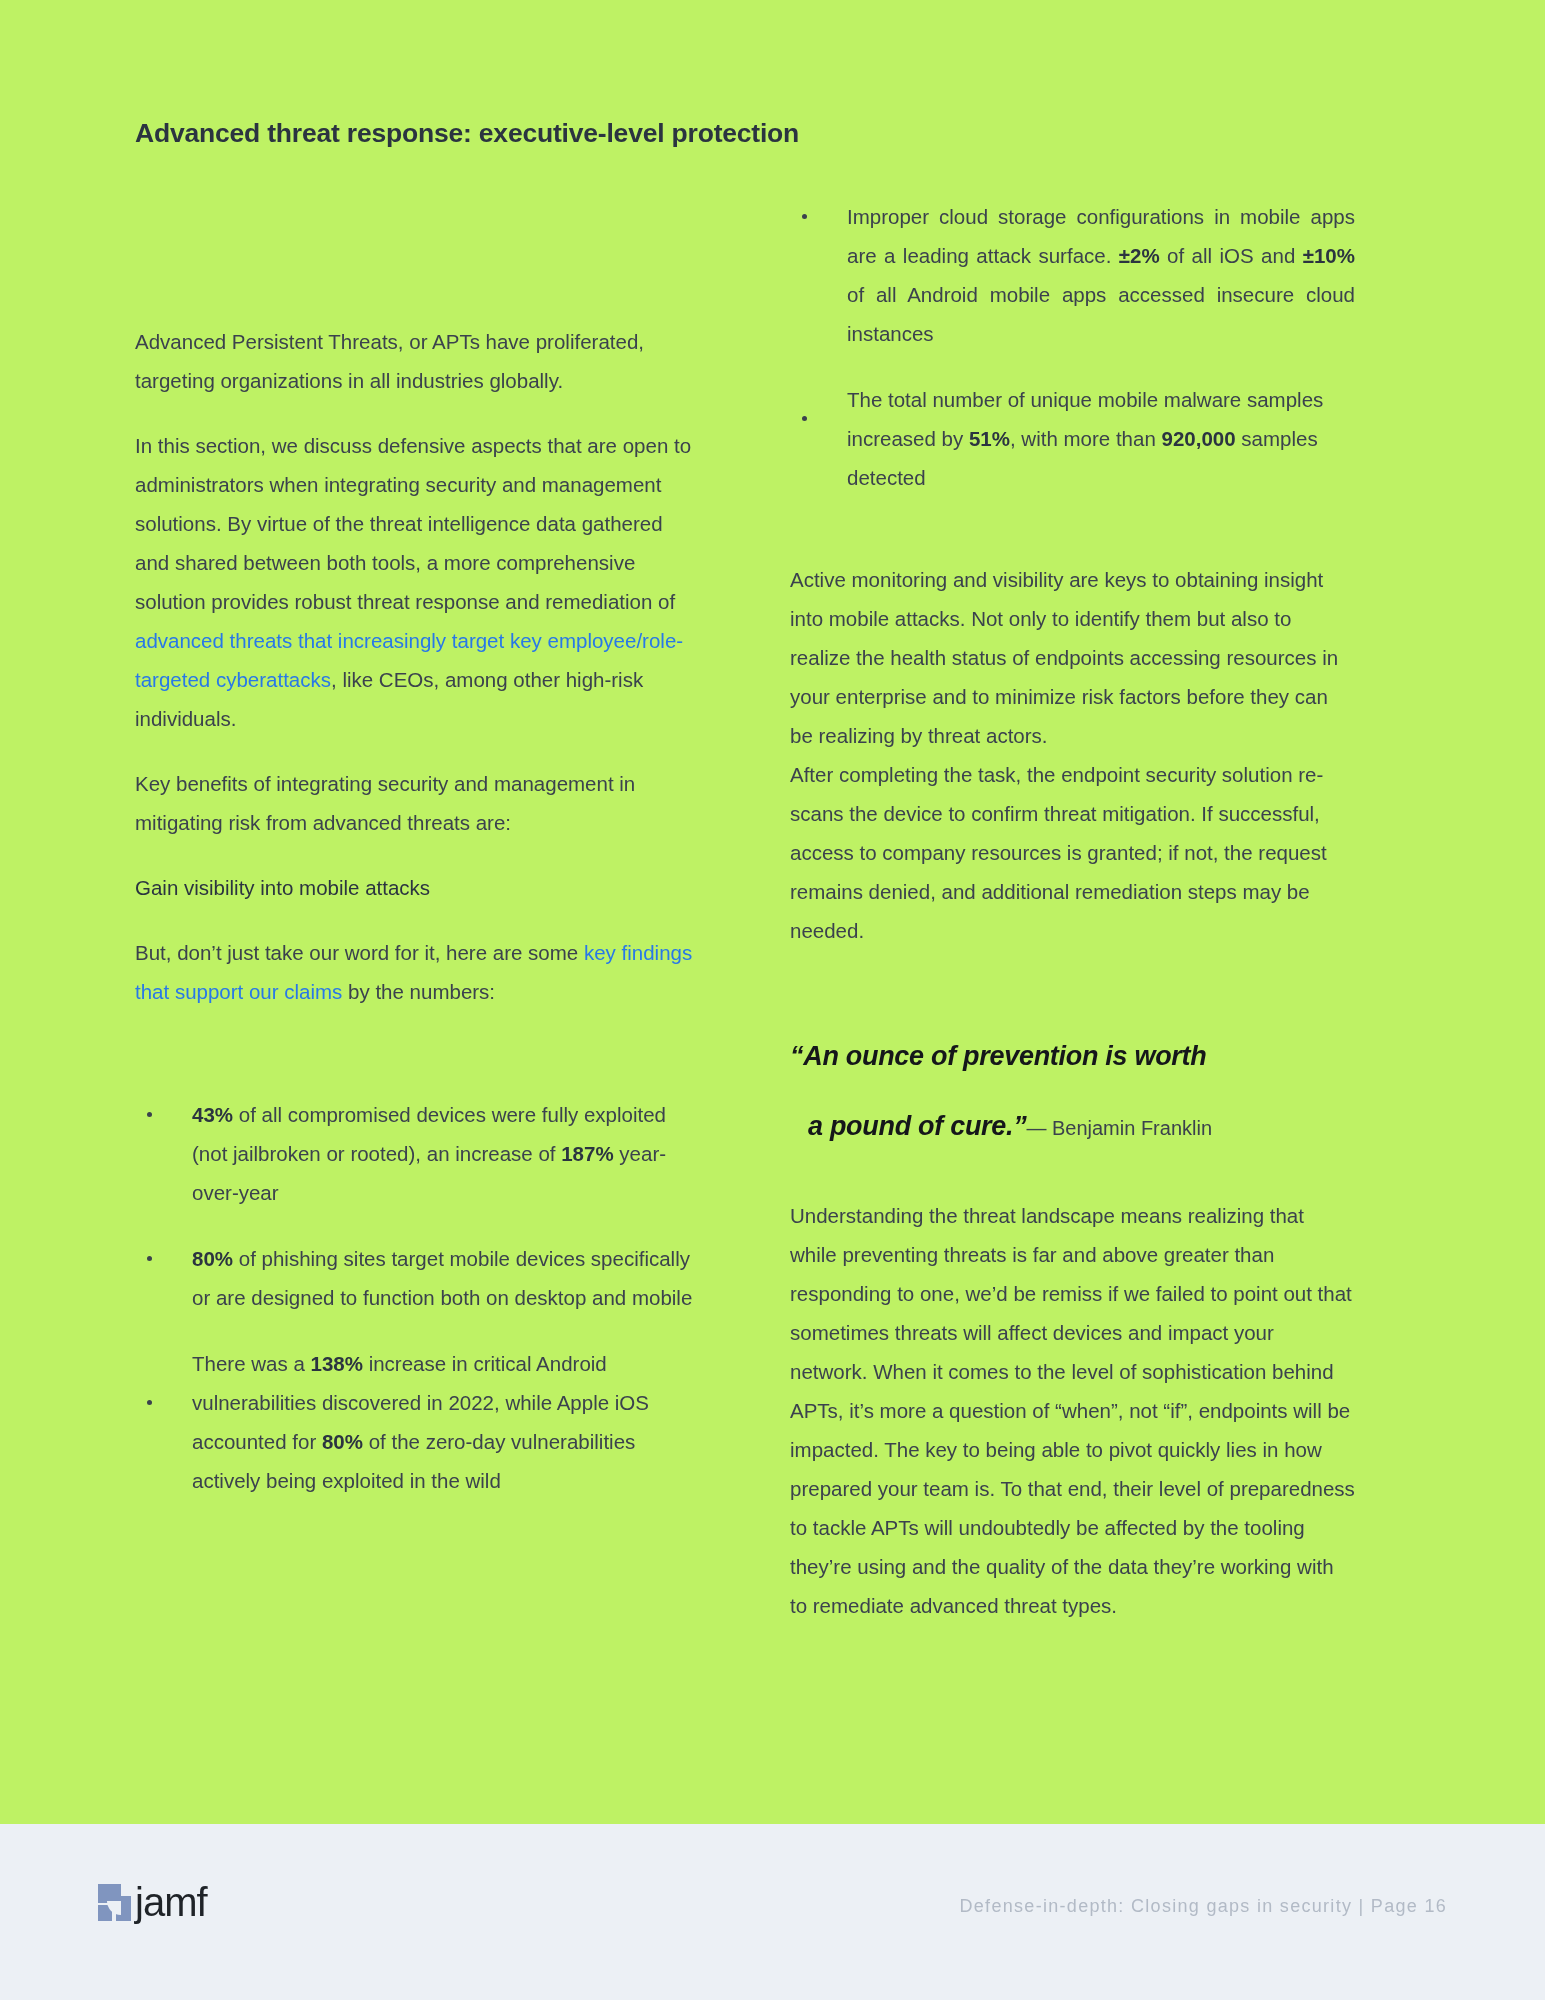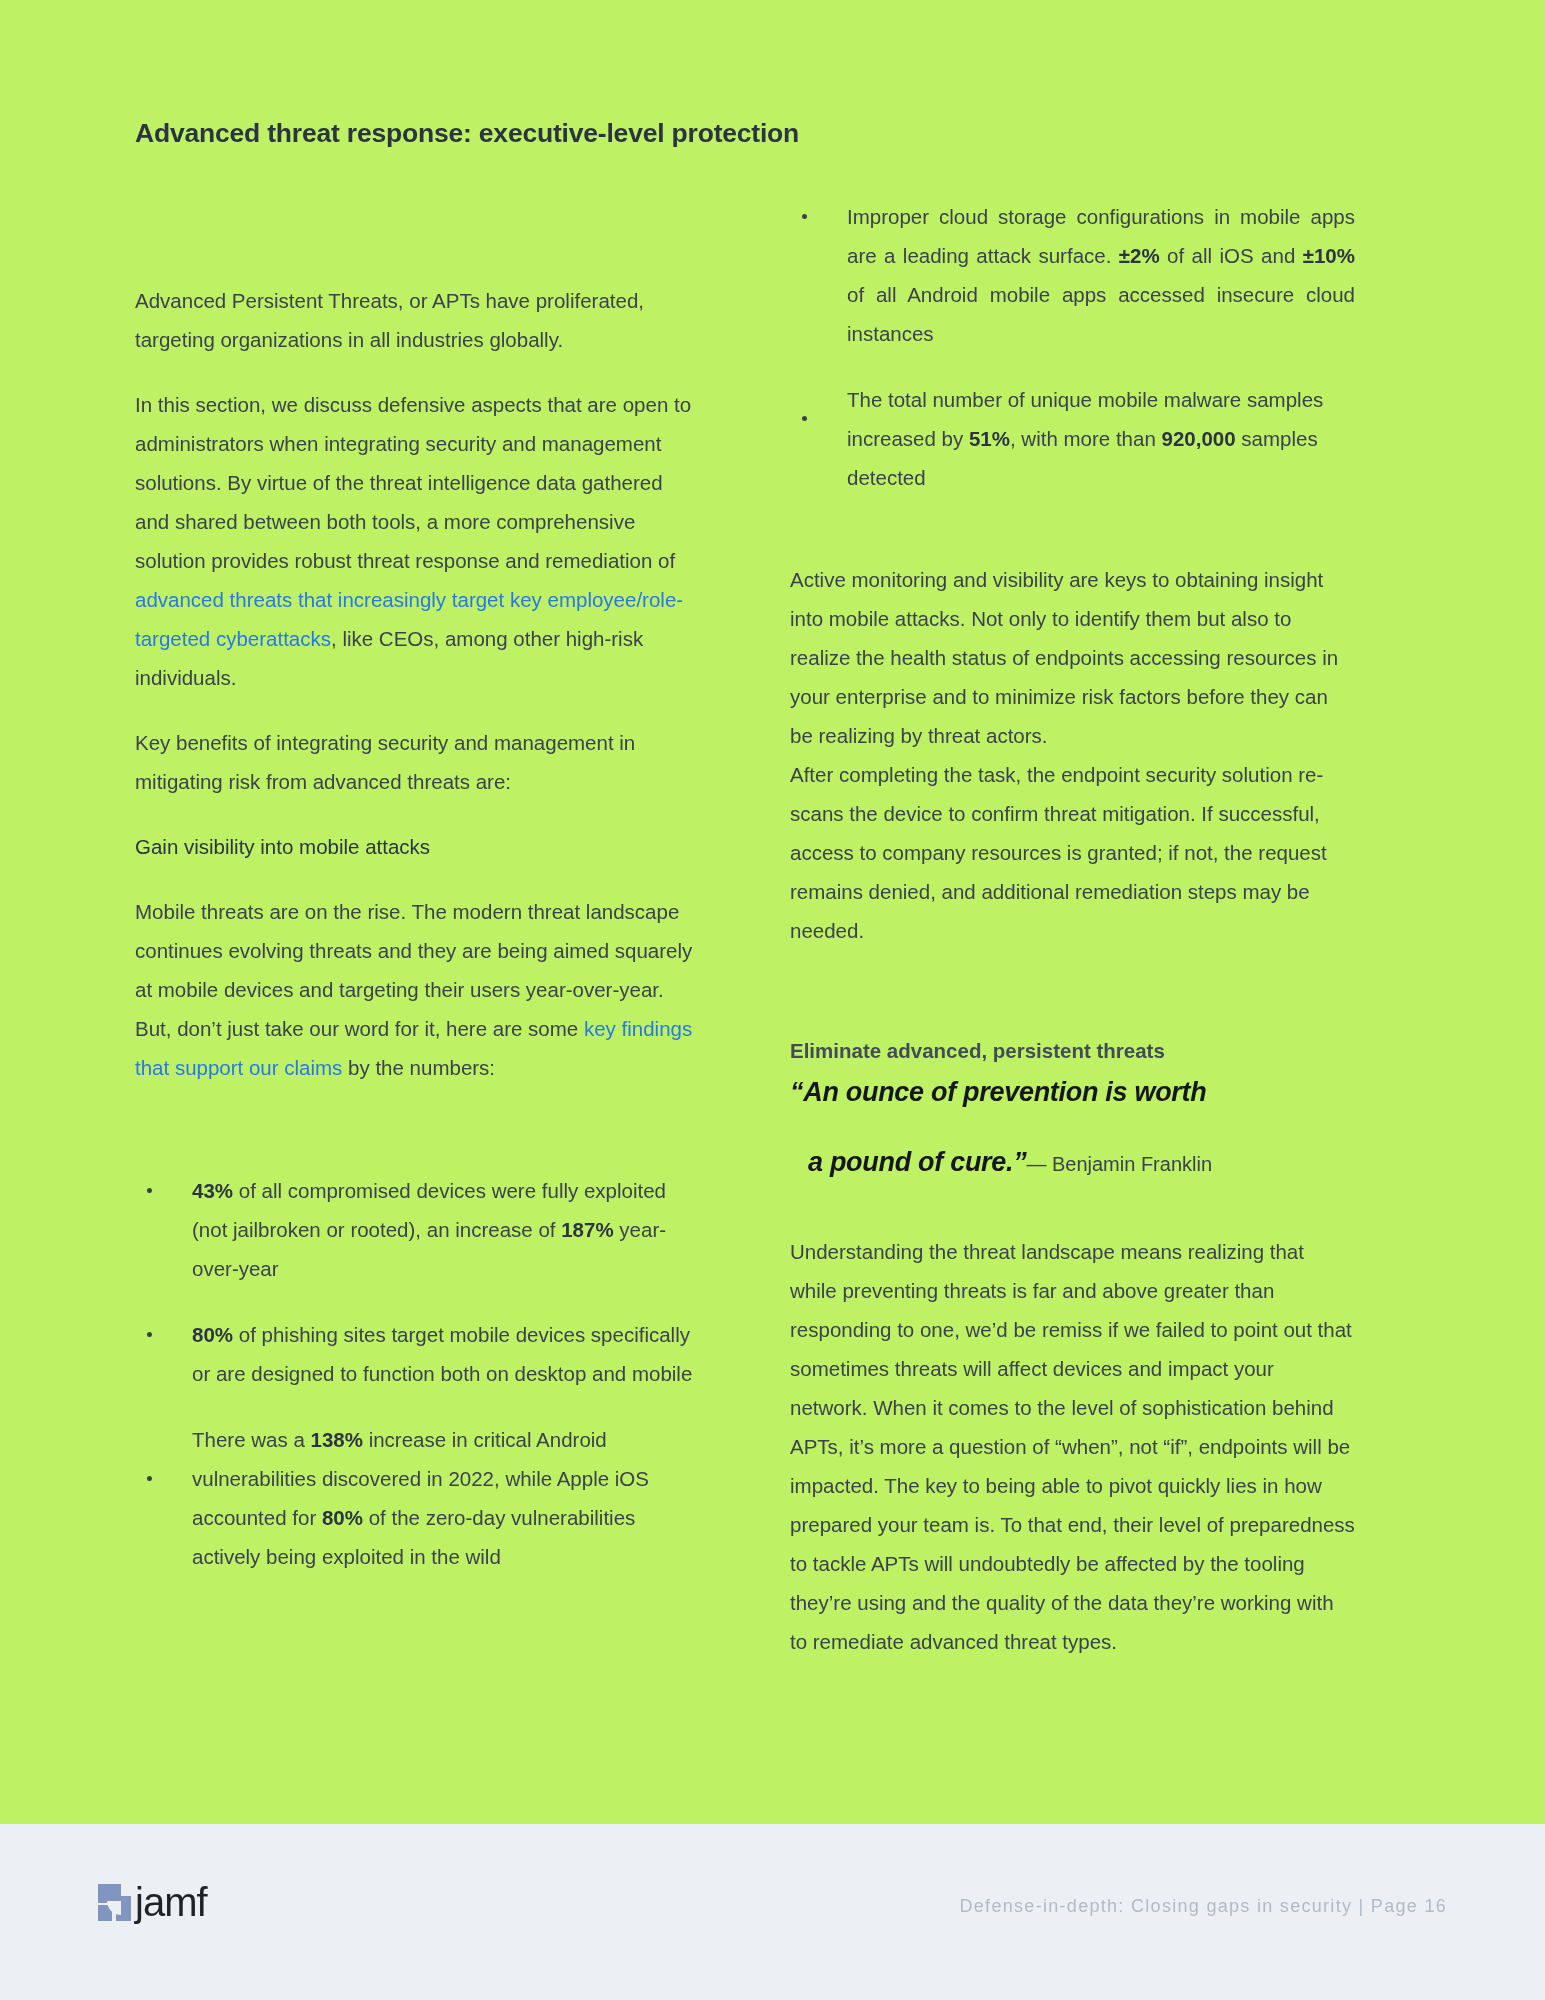--- a/index.html
+++ b/index.html
@@ -201,21 +201,20 @@
       <div class="col">
 
         <p>Advanced Persistent Threats, or APTs have proliferated, targeting organizations in all industries globally.</p>
 
         <p><span>In this section, we discuss defensive aspects that are open to administrators when integrating security and management solutions. By virtue of the threat intelligence data gathered and shared between both tools, a more comprehensive solution provides robust threat response and remediation of </span><a class="link" href="#">advanced threats that increasingly target key employee/role-targeted cyberattacks</a><span>, like CEOs, among other high-risk individuals.</span></p>
 
         <p>Key benefits of integrating security and management in mitigating risk from advanced threats are:</p>
 
         <div class="sub-head">Gain visibility into mobile attacks</div>
 
-        <p class="tight">Mobile threats are on the rise. The modern threat landscape continues evolving threats and they are being aimed squarely at mobile devices and targeting their users year-over-year.</p>
         <p><span>But, don’t just take our word for it, here are some </span><a class="link" href="#">key findings that support our claims</a><span> by the numbers:</span></p>
 
         <div class="spacer-lg"></div>
 
         <ul class="bullets">
           <li>
             <span class="dot"></span>
             <strong>43%</strong><span> of all compromised devices were fully exploited (not jailbroken or rooted), an increase of </span><strong>187%</strong><span> year-over-year</span>
           </li>
           <li>
@@ -243,21 +242,20 @@
           </li>
         </ul>
 
         <div class="spacer-md"></div>
 
         <p class="tight">Active monitoring and visibility are keys to obtaining insight into mobile attacks. Not only to identify them but also to realize the health status of endpoints accessing resources in your enterprise and to minimize risk factors before they can be realizing by threat actors.</p>
         <p>After completing the task, the endpoint security solution re-scans the device to confirm threat mitigation. If successful, access to company resources is granted; if not, the request remains denied, and additional remediation steps may be needed.</p>
 
         <div class="spacer-lg"></div>
 
-        <div class="sub-head-quote">Eliminate advanced, persistent threats</div>
 
         <div class="quote-block">
           <div class="quote-line">“An ounce of prevention is worth</div>
           <div class="quote-line second"><span>a pound of cure.”</span><span class="quote-attrib">— Benjamin Franklin</span></div>
         </div>
 
         <div class="spacer-sm"></div>
 
         <p>Understanding the threat landscape means realizing that while preventing threats is far and above greater than responding to one, we’d be remiss if we failed to point out that sometimes threats will affect devices and impact your network. When it comes to the level of sophistication behind APTs, it’s more a question of “when”, not “if”, endpoints will be impacted. The key to being able to pivot quickly lies in how prepared your team is. To that end, their level of preparedness to tackle APTs will undoubtedly be affected by the tooling they’re using and the quality of the data they’re working with to remediate advanced threat types.</p>
 

